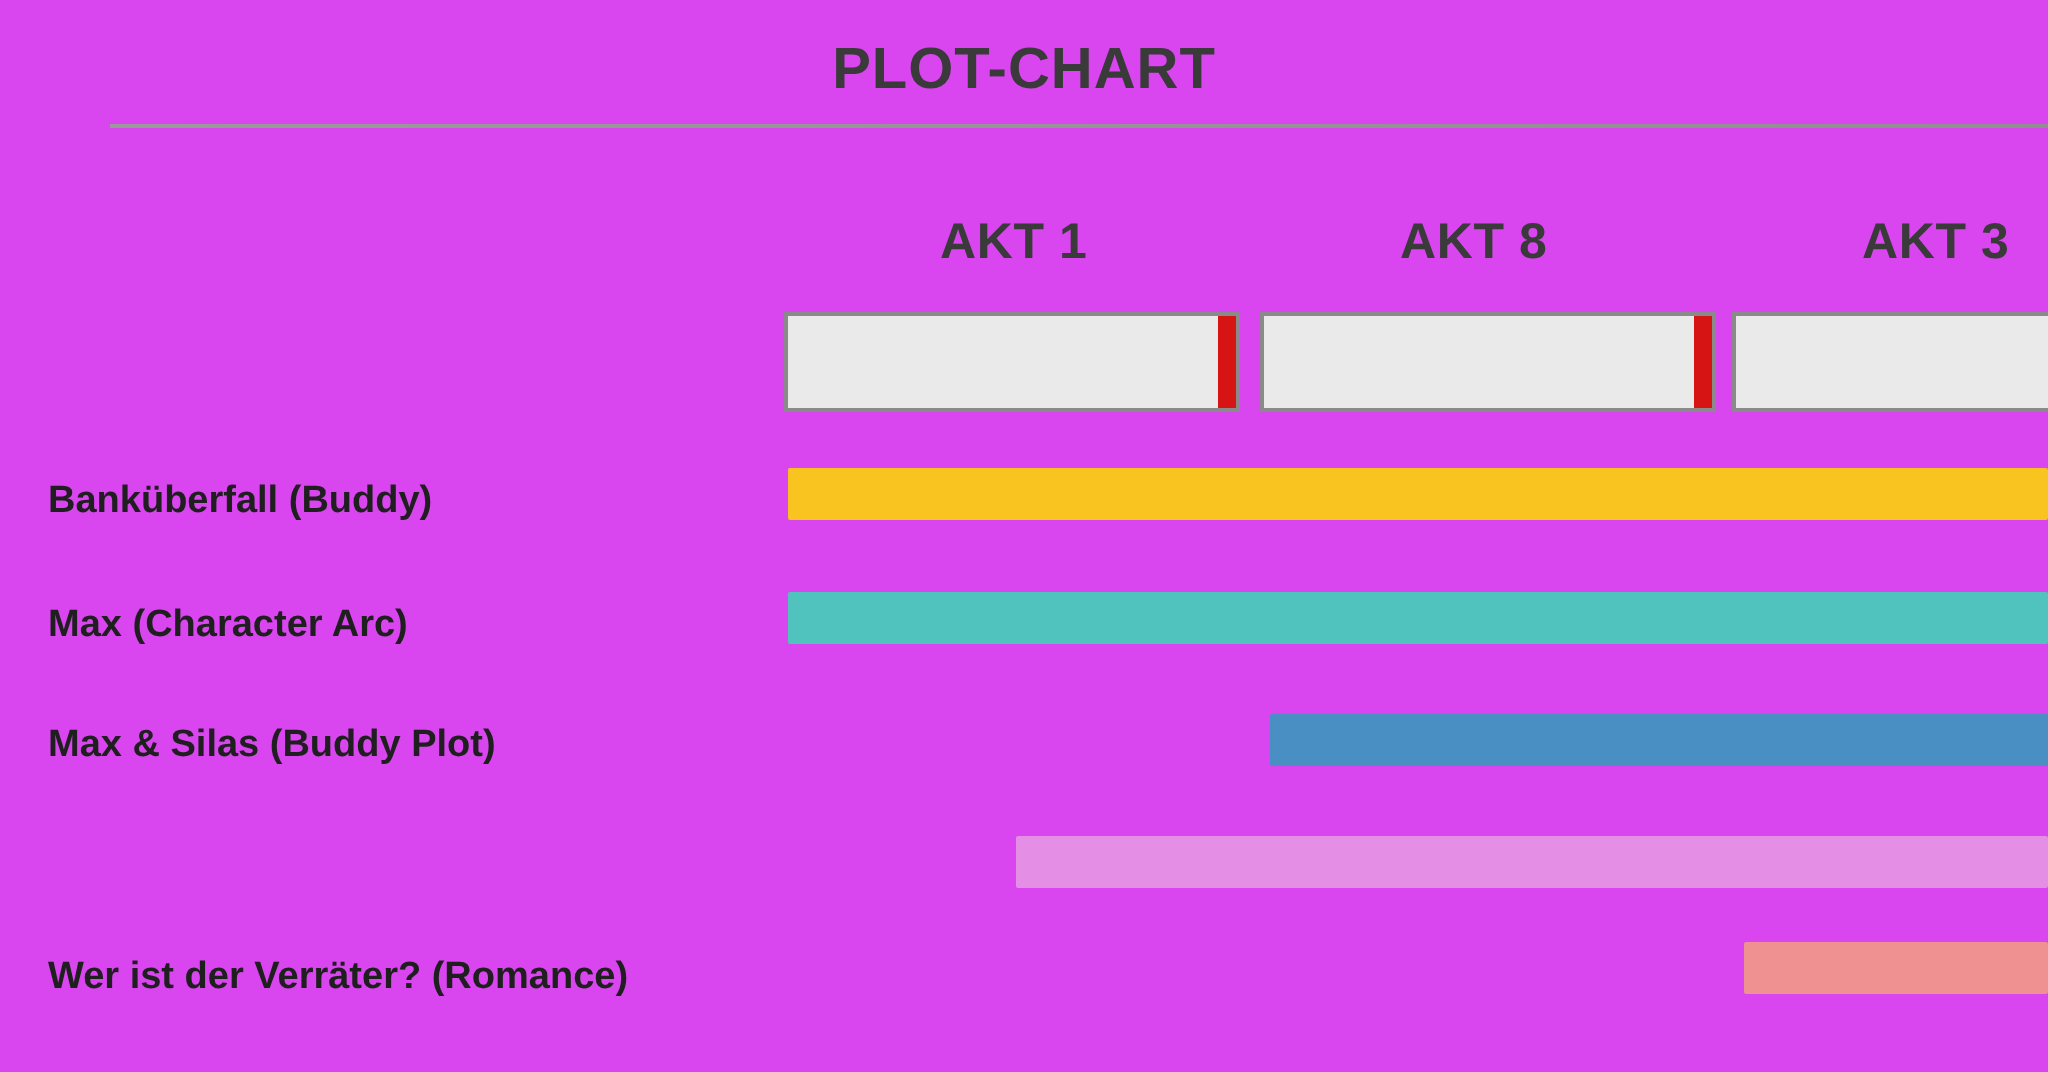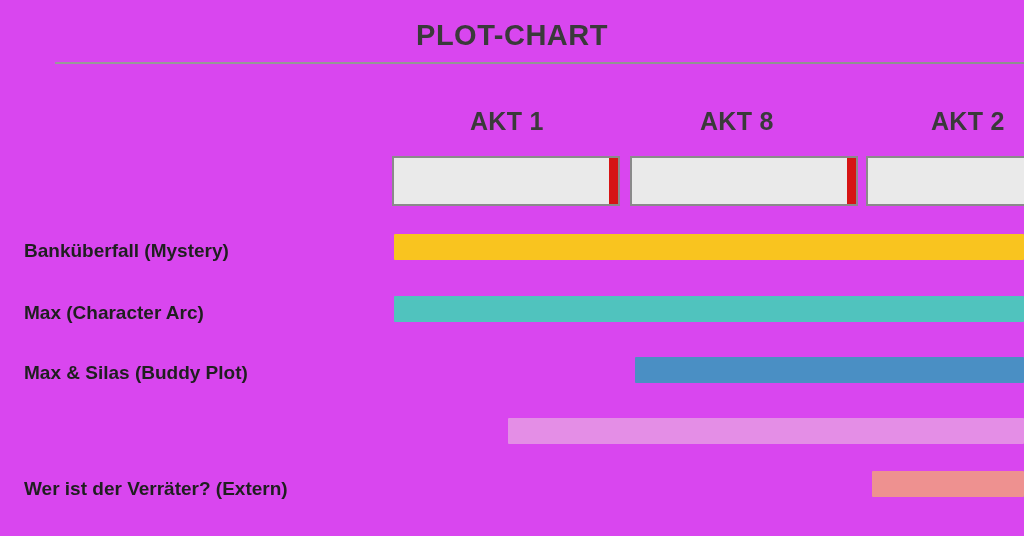--- a/index.html
+++ b/index.html
@@ -113,36 +113,36 @@
 </head>
 <body>
 
 <div id="canvas">
 
   <div class="chart-title">PLOT-CHART</div>
   <div class="title-rule"></div>
 
   <div class="act-label a1">AKT 1</div>
   <div class="act-label a2">AKT 8</div>
-  <div class="act-label a3">AKT 2</div>
+  <div class="act-label a3">AKT 3</div>
 
   <div class="act-box b1" style="left: 392px; width: 228px; background: rgb(234, 234, 234); border-color: rgb(138, 138, 138);">
     <div class="act-marker" style="background: rgb(214, 20, 20);"></div>
   </div>
   <div class="act-box b2" style="left: 630px; width: 228px; background: rgb(234, 234, 234); border-color: rgb(138, 138, 138);">
     <div class="act-marker" style="background: rgb(214, 20, 20);"></div>
   </div>
   <div class="act-box b3" style="left: 866px; width: 228px; background: rgb(234, 234, 234); border-color: rgb(138, 138, 138);">
     
   </div>
 
-  <div class="row-label r0">Banküberfall (Mystery)</div>
+  <div class="row-label r0">Banküberfall (Buddy)</div>
   <div class="row-label r2">Max &amp; Silas (Buddy Plot)</div>
   <div class="row-label r1">Max (Character Arc)</div>
-  <div class="row-label r4">Wer ist der Verräter? (Extern)</div>
+  <div class="row-label r4">Wer ist der Verräter? (Romance)</div>
 
   <div class="plot-bar r0" style="left: 394px; width: 630px; background: rgb(249, 196, 31);"></div>
   <div class="plot-bar r1" style="left: 394px; width: 630px; background: rgb(80, 195, 190);"></div>
   <div class="plot-bar r2" style="left: 635px; width: 389px; background: rgb(74, 143, 196);"></div>
   <div class="plot-bar r3" style="left: 508px; width: 516px; background: rgb(228, 142, 230);"></div>
   <div class="plot-bar r4" style="left: 872px; width: 152px; background: rgb(238, 145, 144);"></div>
 
 </div>
 
 </body></html>

